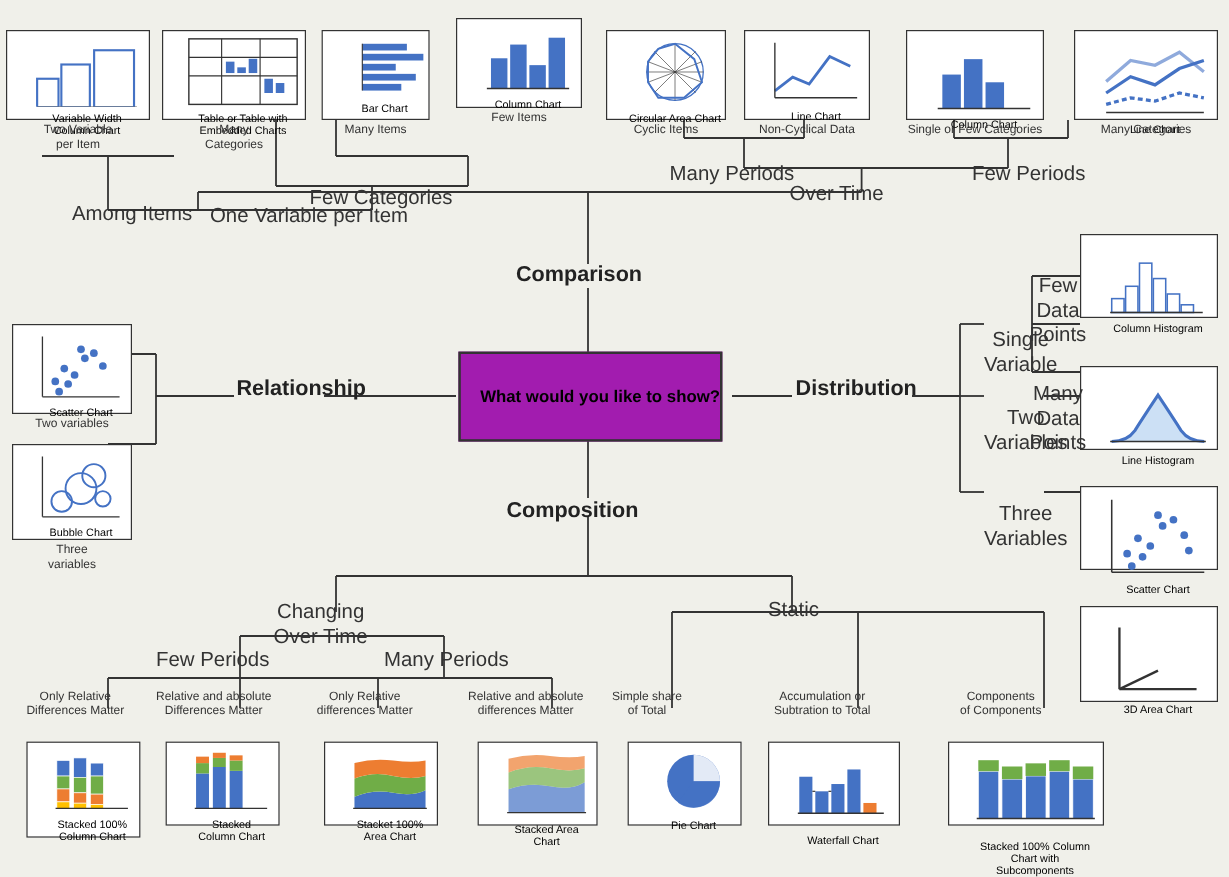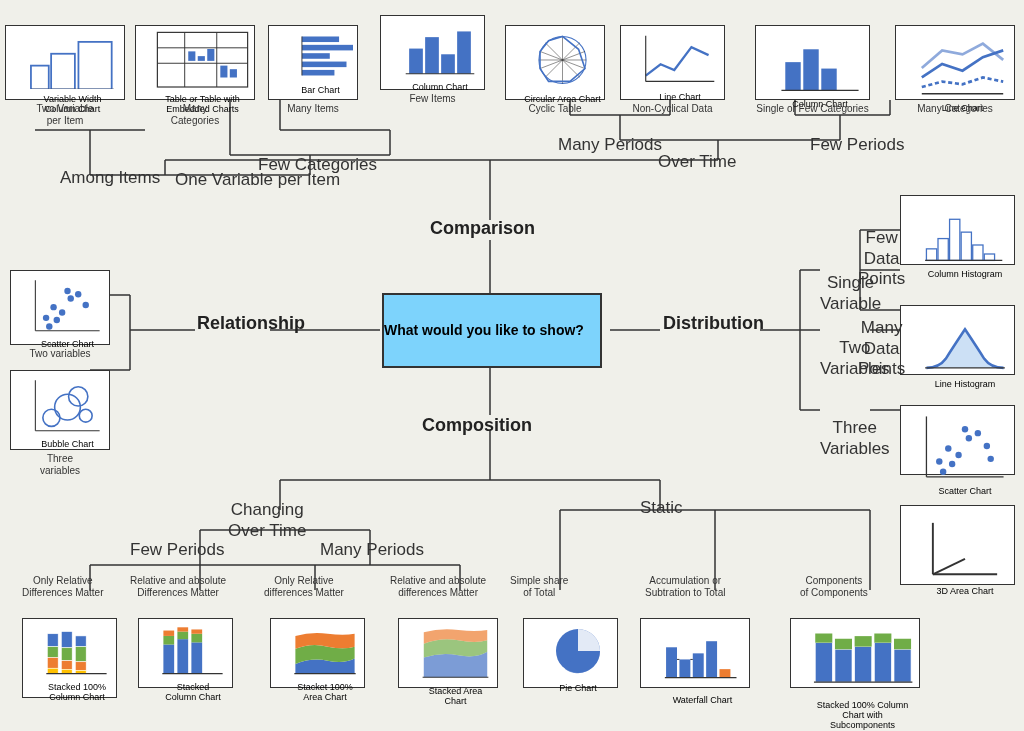--- a/index.html
+++ b/index.html
@@ -48,26 +48,26 @@
       padding: 4px;
     }
     .chart-label {
       font-size: 9px;
       line-height: 1.1;
       padding: 2px 3px 3px;
       text-align: center;
     }
     .center-box {
       border: 2px solid #333;
-      background: #7dd3fc;
+      background: #a21caf;
       font-size: 14px;
       font-weight: bold;
       display: flex;
       align-items: center;
-      justify-content: flex-start;
+      justify-content: flex-end;
       text-align: center;
       line-height: 1.3;
     }
     .branch-label {
       font-size: 18px;
       font-weight: bold;
       color: #222;
     }
     .decision-label {
       font-size: 17px;
@@ -281,21 +281,21 @@
           <line x1="13" y1="28" x2="57" y2="28" stroke="#333" stroke-width="0.5"></line>
           <line x1="19" y1="12" x2="51" y2="44" stroke="#333" stroke-width="0.5"></line>
           <line x1="51" y1="12" x2="19" y2="44" stroke="#333" stroke-width="0.5"></line>
           <line x1="14" y1="20" x2="56" y2="36" stroke="#333" stroke-width="0.5"></line>
           <line x1="56" y1="20" x2="14" y2="36" stroke="#333" stroke-width="0.5"></line>
           <polygon points="35,6 50,18 56,36 42,48 22,48 14,36 14,20 22,10" fill="none" stroke="#4472c4" stroke-width="1.5"></polygon>
         </svg>
       </div>
       <div class="chart-label">Circular Area Chart</div>
     </div>
-    <div class="sub-label" style="margin-top:3px;">Cyclic Table</div>
+    <div class="sub-label" style="margin-top:3px;">Cyclic Items</div>
   </div>
 
   <div class="node" style="left:620px;top:25px;width:105px;">
     <div class="chart-box" style="height:75px;">
       <div class="chart-img">
         <svg viewBox="0 0 70 50" class="mini">
           <polyline points="5,40 18,30 30,35 45,15 60,22" fill="none" stroke="#4472c4" stroke-width="2"></polyline>
           <line x1="5" y1="45" x2="65" y2="45" stroke="#333" stroke-width="1"></line>
           <line x1="5" y1="5" x2="5" y2="45" stroke="#333" stroke-width="1"></line>
         </svg>

